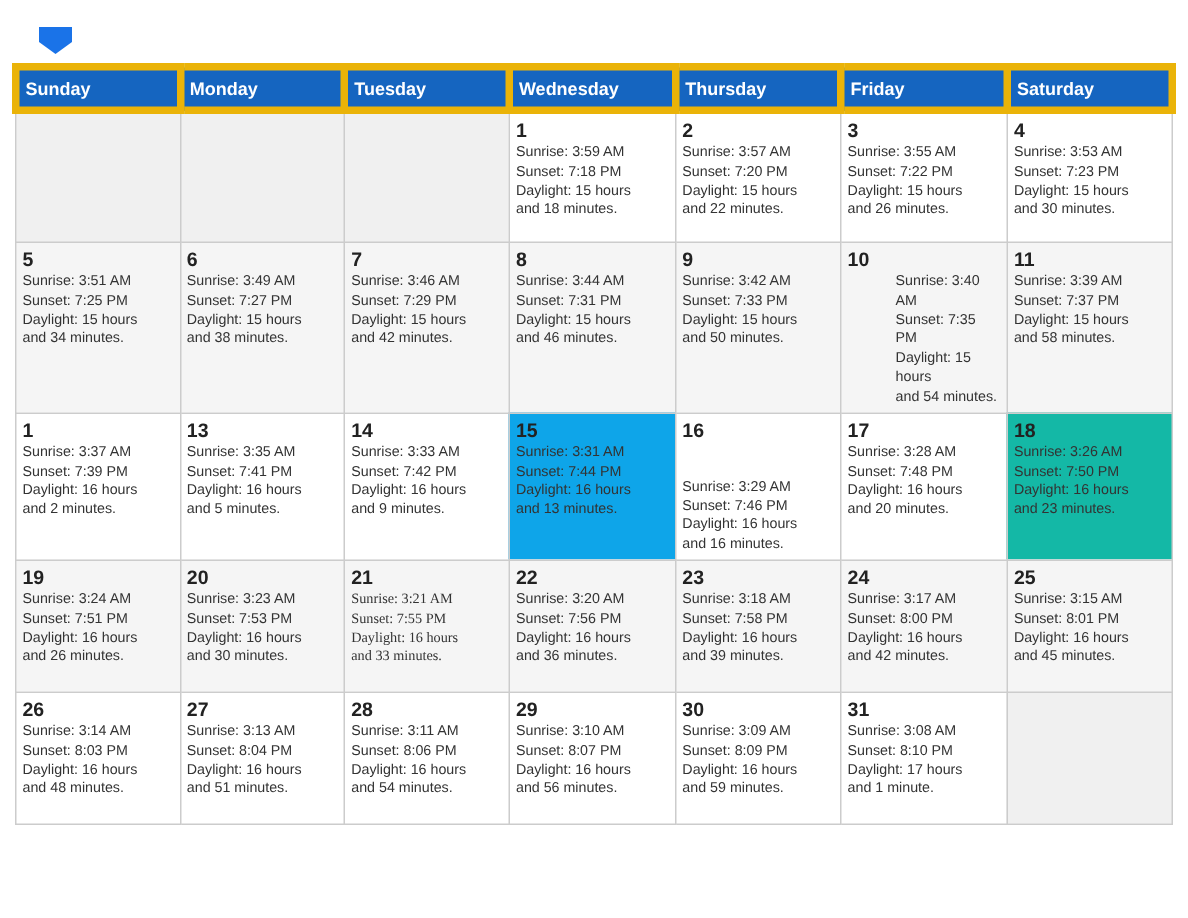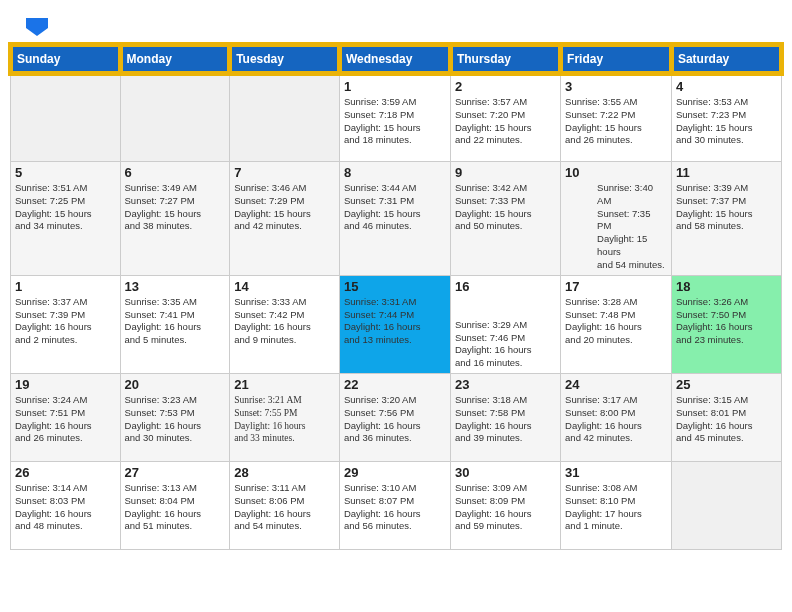--- a/index.html
+++ b/index.html
@@ -219,21 +219,21 @@
 Daylight: 16 hours
 and 16 minutes.</div>
           </td>
           <td style="background: rgb(255, 255, 255);">
             <span class="day-num">17</span>
             <div class="cell-info" style="white-space: pre-line;">Sunrise: 3:28 AM
 Sunset: 7:48 PM
 Daylight: 16 hours
 and 20 minutes.</div>
           </td>
-          <td style="background: #86efac;">
+          <td style="background: #14b8a6;">
             <span class="day-num">18</span>
             <div class="cell-info" style="white-space: pre-line;">Sunrise: 3:26 AM
 Sunset: 7:50 PM
 Daylight: 16 hours
 and 23 minutes.</div>
           </td>
         </tr>
         <tr>
           <td style="background: rgb(245, 245, 245);">
             <span class="day-num">19</span>

